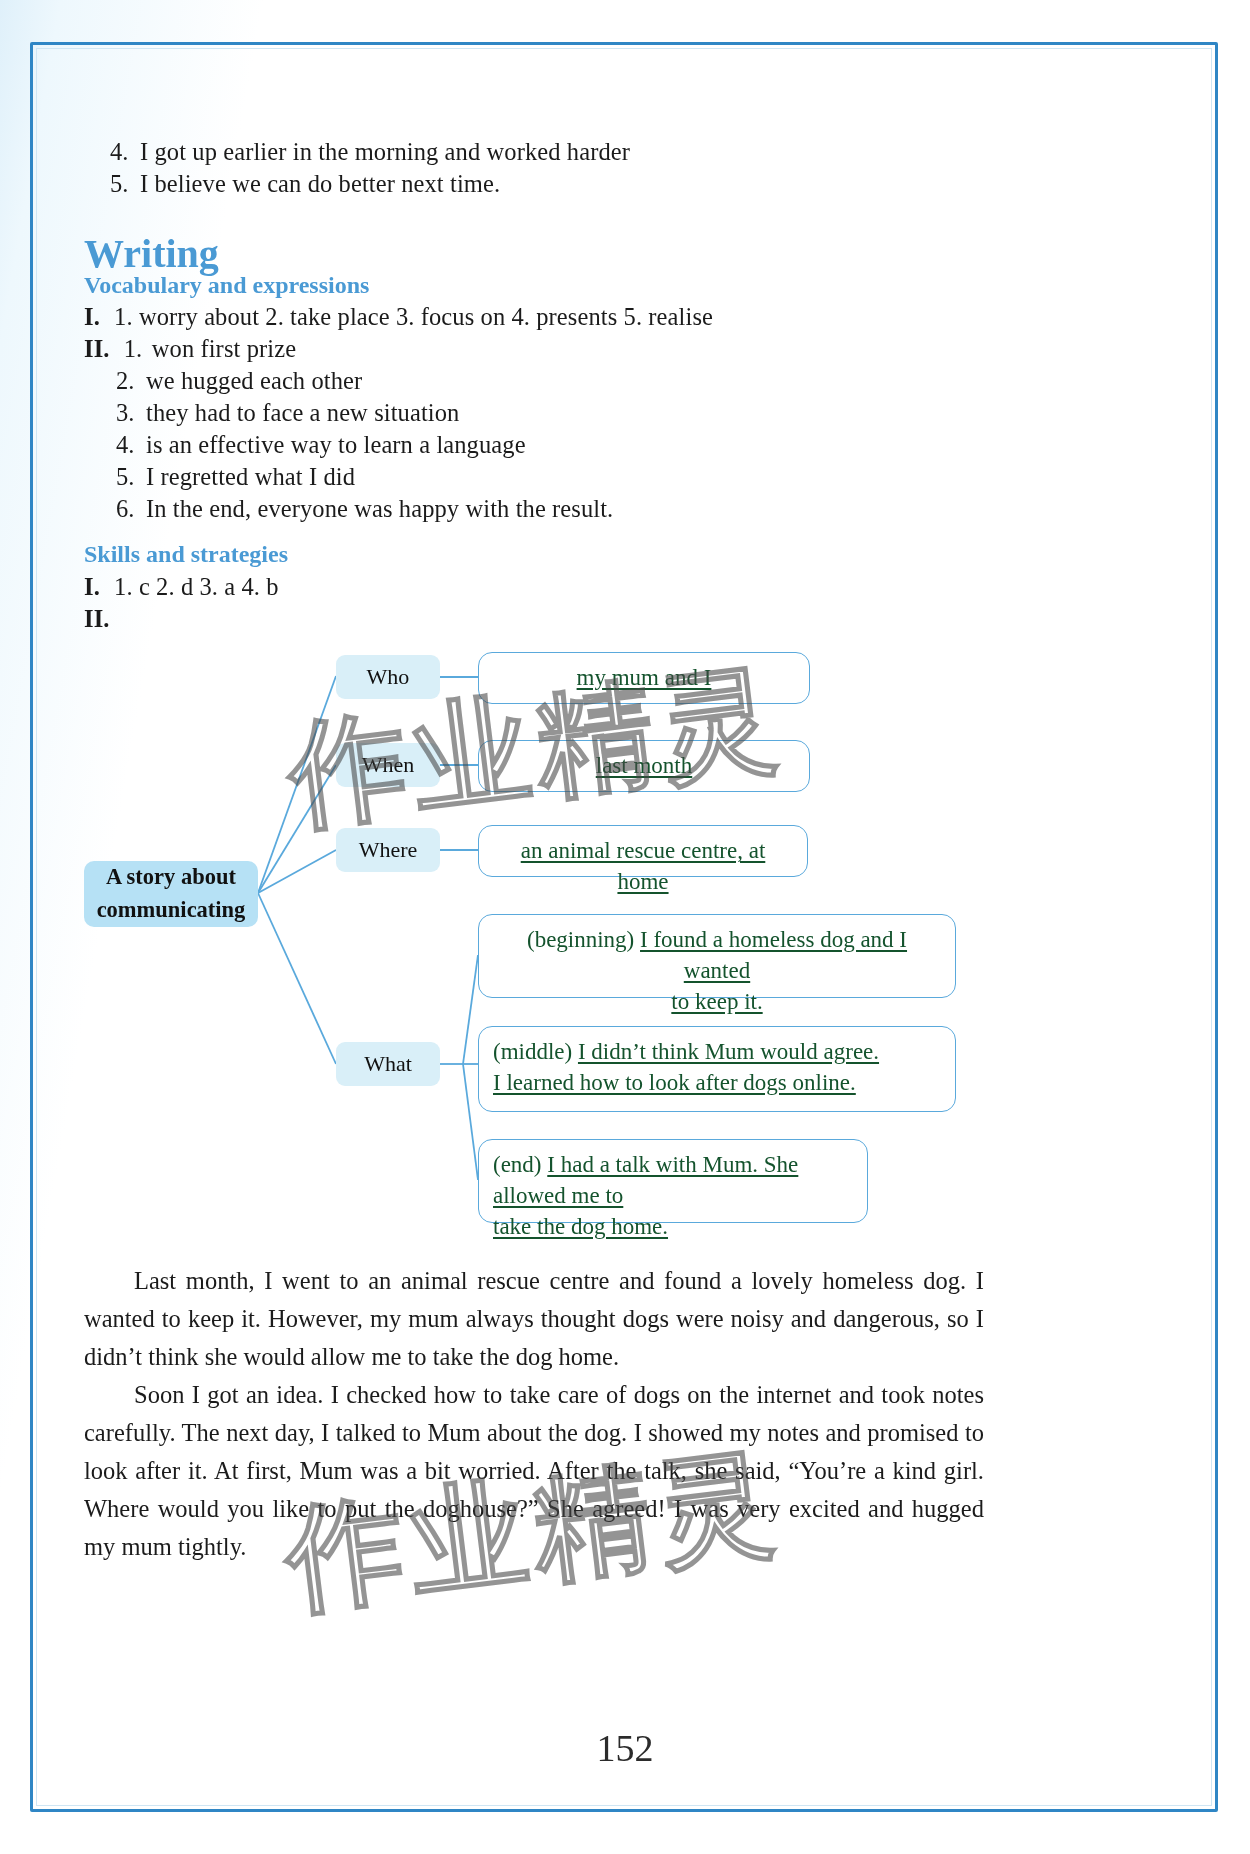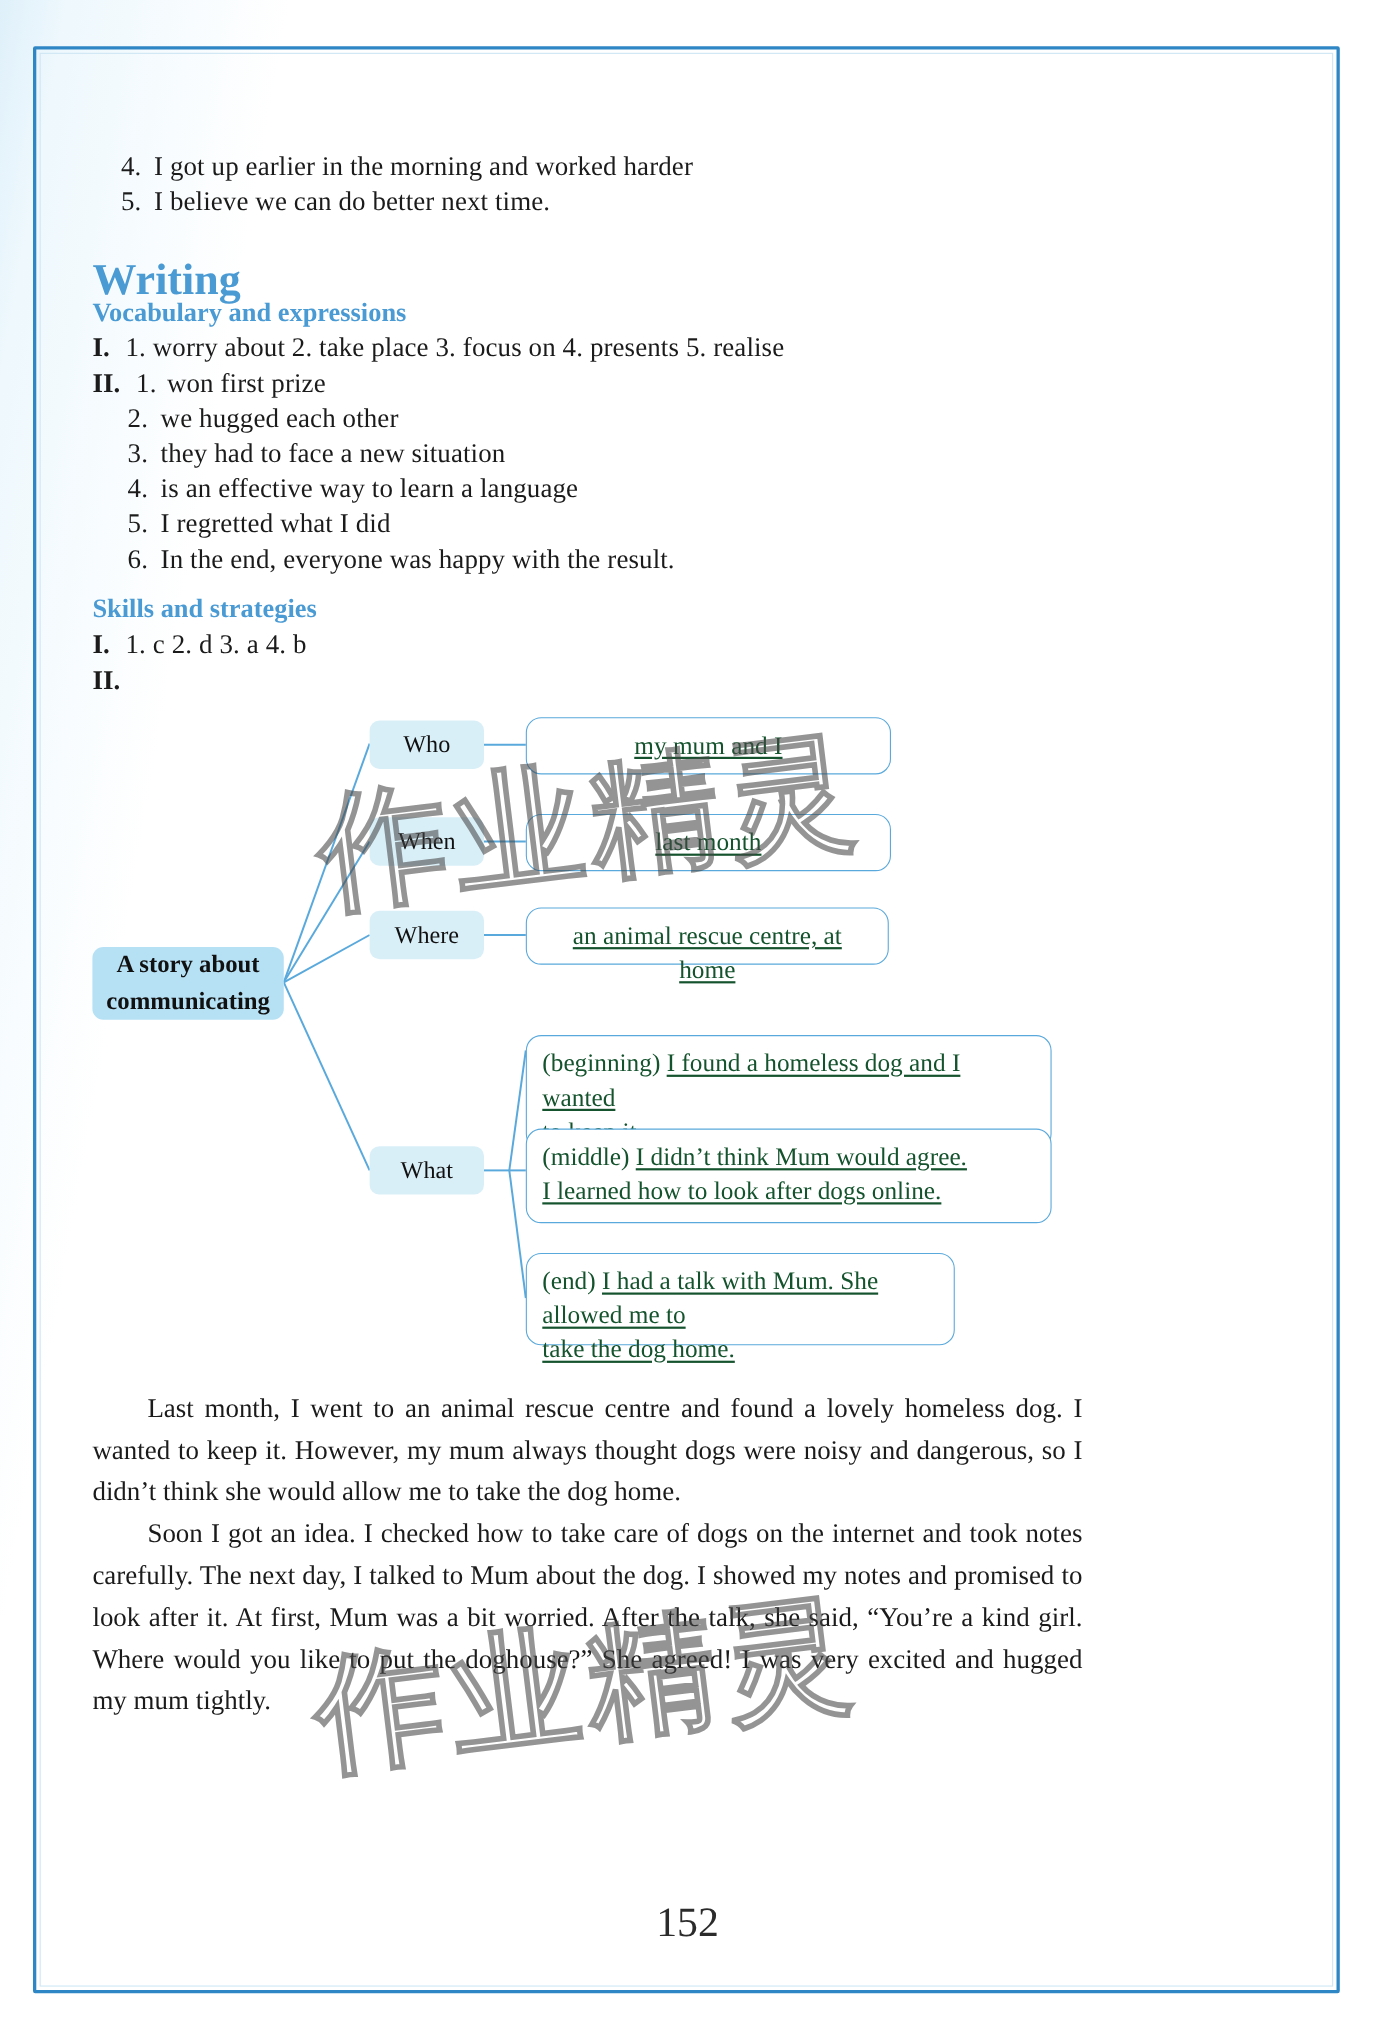--- a/index.html
+++ b/index.html
@@ -173,21 +173,21 @@
       <span style="display:block;text-align:center;"><u>last month</u></span>
     </div>
 
     <div class="lbl" style="left:336px;top:828px;width:104px;height:44px;">Where</div>
     <div class="box" style="left:478px;top:825px;width:330px;height:52px;">
       <span style="display:block;text-align:center;"><u>an animal rescue centre, at home</u></span>
     </div>
 
     <div class="lbl" style="left:336px;top:1042px;width:104px;height:44px;">What</div>
 
-    <div class="box" style="left:478px;top:941px;width:478px;height:104px;">
+    <div class="box" style="left:478px;top:914px;width:478px;height:84px;text-align:center;">
       <span>(beginning)</span>
       <u>I found a homeless dog and I wanted</u><br>
       <u>to keep it.</u>
     </div>
 
     <div class="box" style="left:478px;top:1026px;width:478px;height:86px;">
       <span>(middle)</span>
       <u>I didn’t think Mum would agree.</u><br>
       <u>I learned how to look after dogs online.</u>
     </div>

